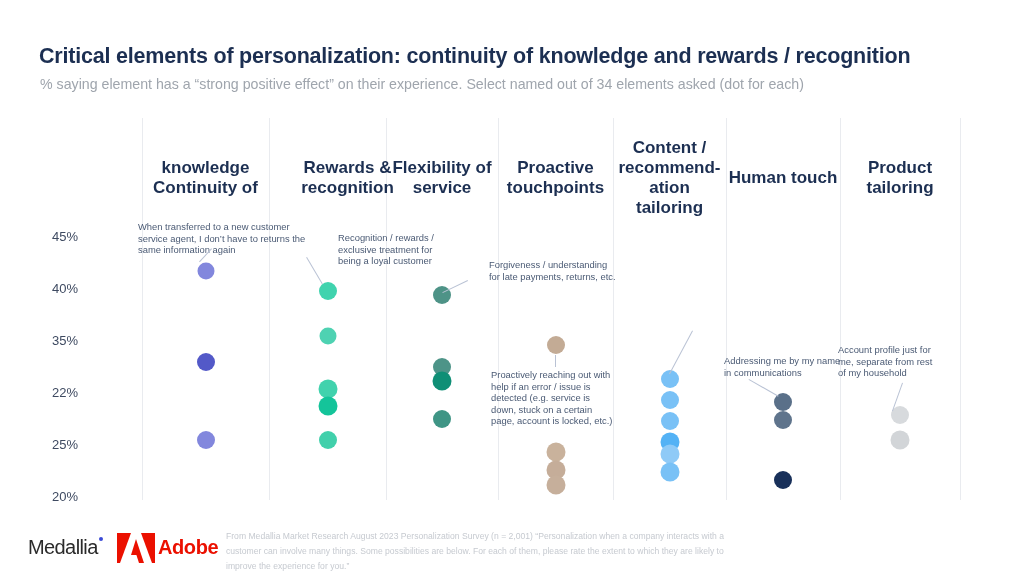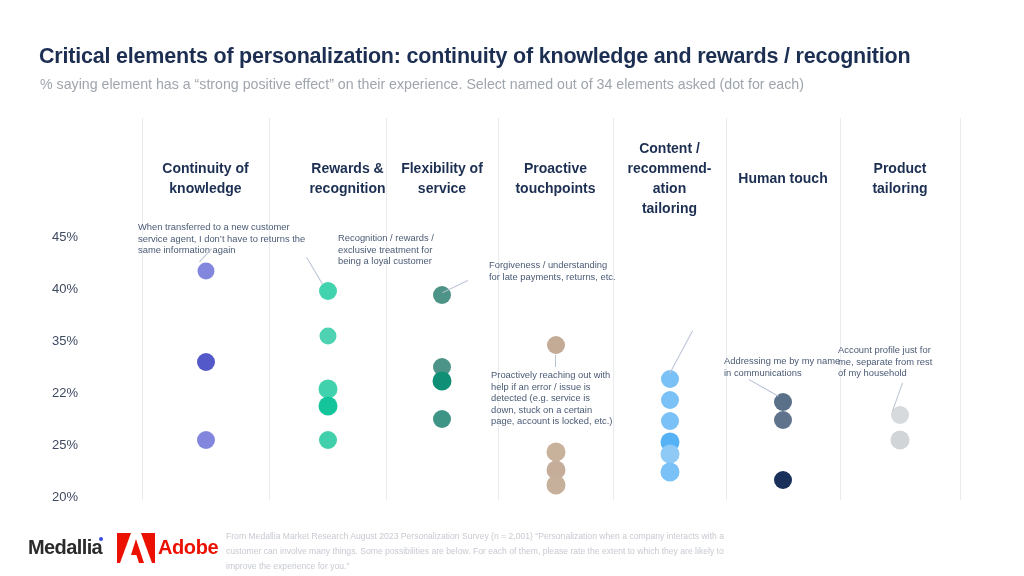--- a/index.html
+++ b/index.html
@@ -63,21 +63,21 @@
     width: 1px;
     height: 382px;
     background: #e9ebef;
   }
   .col-head {
     position: absolute;
     left: 0;
     right: 0;
     top: 18px;
     text-align: center;
-    font-size: 14px;
+    font-size: 17px;
     font-weight: bold;
     line-height: 20px;
     color: #1c2f52;
   }
 
   
   .ytick {
     position: absolute;
     width: 60px;
     text-align: right;
@@ -115,21 +115,21 @@
     width: 510px;
     font-size: 8.6px;
     line-height: 15px;
     color: #c6cad0;
   }
   .logo-medallia {
     position: absolute;
     left: 28px;
     top: 536px;
     font-size: 20px;
-    font-weight: bold;
+    font-weight: normal;
     letter-spacing: -0.6px;
     color: #2b2b2b;
   }
   .logo-medallia .dotblue {
     position: absolute;
     left: 71px;
     top: 1px;
     width: 4px;
     height: 4px;
     border-radius: 50%;
@@ -170,22 +170,22 @@
       <div class="col-divider" style="left: 840px;"></div>
       <div class="col-divider" style="left: 960px;"></div>
       <div class="ytick" style="left: 18px; top: 117.5px;">45%</div>
       <div class="ytick" style="left: 18px; top: 169.6px;">40%</div>
       <div class="ytick" style="left: 18px; top: 221.7px;">35%</div>
       <div class="ytick" style="left: 18px; top: 273.8px;">22%</div>
       <div class="ytick" style="left: 18px; top: 325.9px;">25%</div>
       <div class="ytick" style="left: 18px; top: 378px;">20%</div>
       <div class="col" style="left: 142px; width: 127px;">
         <div class="col-head" style="top: 40px;">
+          <div>knowledge</div>
           <div>Continuity of</div>
-          <div>knowledge</div>
         </div>
       </div>
       <div class="dot" title="41.6%" style="width: 17px; height: 17px; background: rgb(130, 135, 221); left: 205.5px; top: 152.928px;"></div>
       <div class="dot" title="32.9%" style="width: 18px; height: 18px; background: rgb(83, 89, 200); left: 205.5px; top: 243.582px;"></div>
       <div class="dot" title="25.4%" style="width: 18px; height: 18px; background: rgb(130, 135, 221); left: 205.5px; top: 321.732px;"></div>
       <div class="col" style="left: 269px; width: 117px; margin-left: 20px;">
         <div class="col-head" style="top: 40px;">
           <div>Rewards &amp;</div>
           <div>recognition</div>
         </div>

